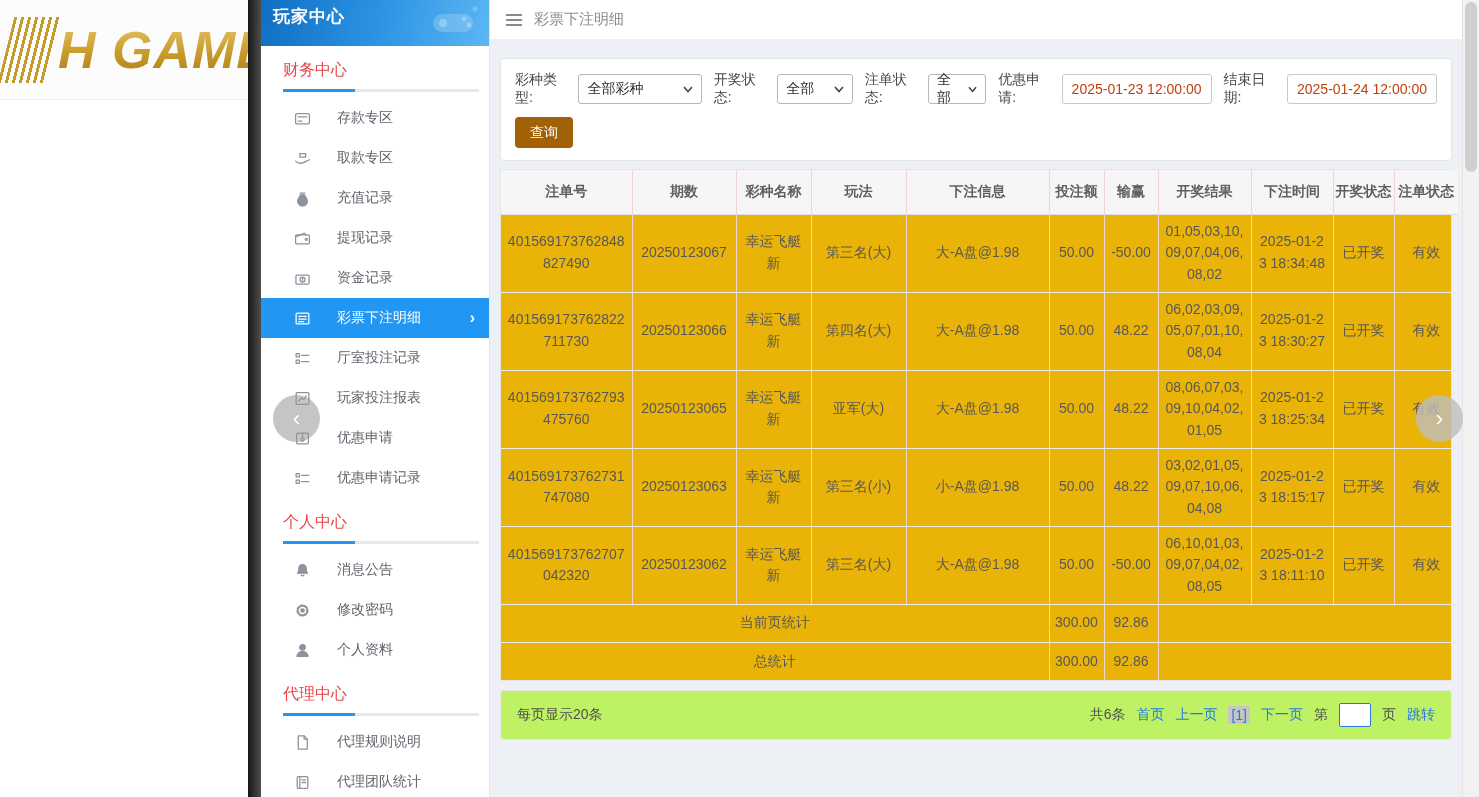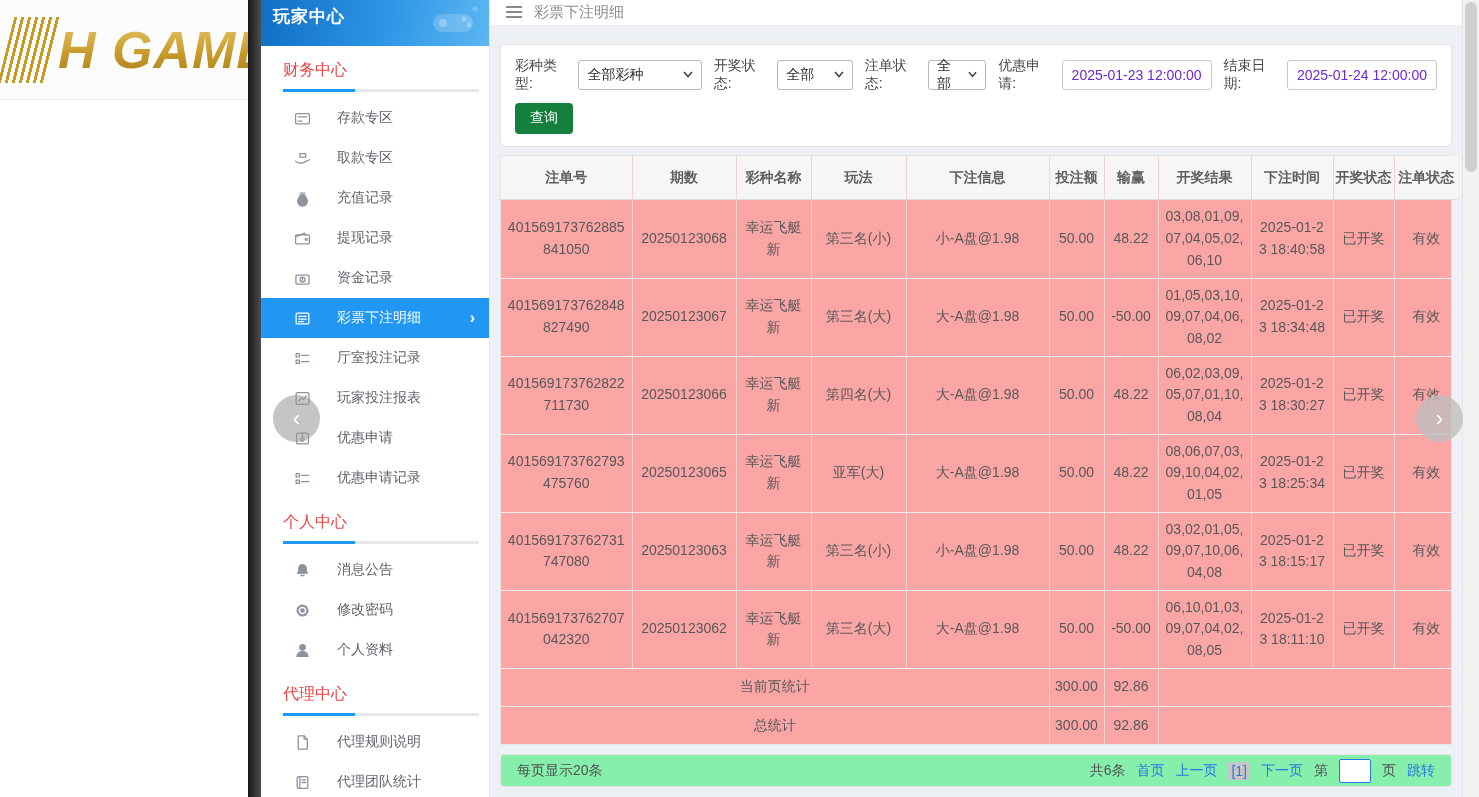--- a/index.html
+++ b/index.html
@@ -56,39 +56,39 @@
     border-radius:4px; padding:12px 14px; }
   .filter-row { display:flex; align-items:center; gap:6px; flex-wrap:nowrap;
     font-size:14px; color:#4a4a4a; }
   .filter-row label { margin-left:6px; }
   .filter-row label:first-child { margin-left:0; }
   .sel { display:inline-flex; align-items:center; justify-content:space-between;
     border:1px solid #b8b8b8; border-radius:3px; height:30px; padding:0 8px;
     background:#fff; color:#2e2e2e; cursor:pointer; }
   .sel svg { width:10px; height:7px; stroke:#444; stroke-width:1.6; fill:none; margin-left:6px; }
   .dinput { border:1px solid #c9c9c9; border-radius:3px; height:30px; width:150px;
-    padding:0 9px; font-size:14px; color:#6d28d9; font-family:inherit; }
-  .search-btn { margin-top:10px; background:#15803d; color:#fff; border:none;
+    padding:0 9px; font-size:14px; color:#c2410c; font-family:inherit; }
+  .search-btn { margin-top:10px; background:#a16207; color:#fff; border:none;
     border-radius:4px; height:31px; padding:0 15px; font-size:14px; cursor:pointer; }
 
-  .table-card { margin:8px 10px 0; background:#fca5a5; border:1px solid #e6e6e6; }
+  .table-card { margin:8px 10px 0; background:#eab308; border:1px solid #e6e6e6; }
   table { width:100%; border-collapse:collapse; table-layout:fixed; text-align:center; }
   th { height:44px; background:#f6f6f6; color:#5f5f5f; font-size:14px; font-weight:bold;
     border-right:1px solid #f0d3d3; border-bottom:1px solid #dedede; padding:0 2px; }
   th:last-child { border-right:none; }
   td { border-right:1px solid #f0d3d3; border-bottom:1px solid #ececec;
     color:#585858; font-size:14px; padding:6px 5px; word-break:break-all;
     line-height:1.55; vertical-align:middle; }
   td:last-child { border-right:none; }
   tbody tr.data-row { height:76px; }
   tr.sum { height:38px; }
   tr.sum td.no-r { border-right:none; }
   tbody tr:last-child td { border-bottom:none; }
 
-  .footer-card { margin:9px 10px 10px; background:#86efac; border:1px solid #e6e6e6;
+  .footer-card { margin:9px 10px 10px; background:#bef264; border:1px solid #e6e6e6;
     border-radius:4px; height:50px; display:flex; align-items:center;
     justify-content:space-between; padding:0 16px; font-size:14px; color:#4f4f4f; }
   .pagination { display:flex; align-items:center; gap:11px; }
   .pagination a { color:#2779e0; text-decoration:none; cursor:pointer; }
   .pagination .cur { background:#c6c6c6; color:#2779e0; padding:1px 3px; }
   .jump { width:32px; height:24px; border:1px solid #2779e0; border-radius:2px; }
 
   .scrollbar { position:absolute; right:0; top:0; bottom:0; width:17px;
     background:#f2f2f2; border-left:1px solid #e4e4e4; }
   .scroll-thumb { position:absolute; top:2px; left:2px; width:12px; height:170px;
@@ -357,33 +357,20 @@
               <th>投注额</th>
               <th>输赢</th>
               <th>开奖结果</th>
               <th>下注时间</th>
               <th>开奖状态</th>
               <th>注单状态</th>
             </tr>
           </thead>
           <tbody>
             <tr class="data-row">
-              <td>401569173762885841050</td>
-              <td>20250123068</td>
-              <td>幸运飞艇新</td>
-              <td>第三名(小)</td>
-              <td>小-A盘@1.98</td>
-              <td>50.00</td>
-              <td>48.22</td>
-              <td>03,08,01,09,07,04,05,02,06,10</td>
-              <td>2025-01-23 18:40:58</td>
-              <td>已开奖</td>
-              <td>有效</td>
-            </tr>
-            <tr class="data-row">
               <td>401569173762848827490</td>
               <td>20250123067</td>
               <td>幸运飞艇新</td>
               <td>第三名(大)</td>
               <td>大-A盘@1.98</td>
               <td>50.00</td>
               <td>-50.00</td>
               <td>01,05,03,10,09,07,04,06,08,02</td>
               <td>2025-01-23 18:34:48</td>
               <td>已开奖</td>

